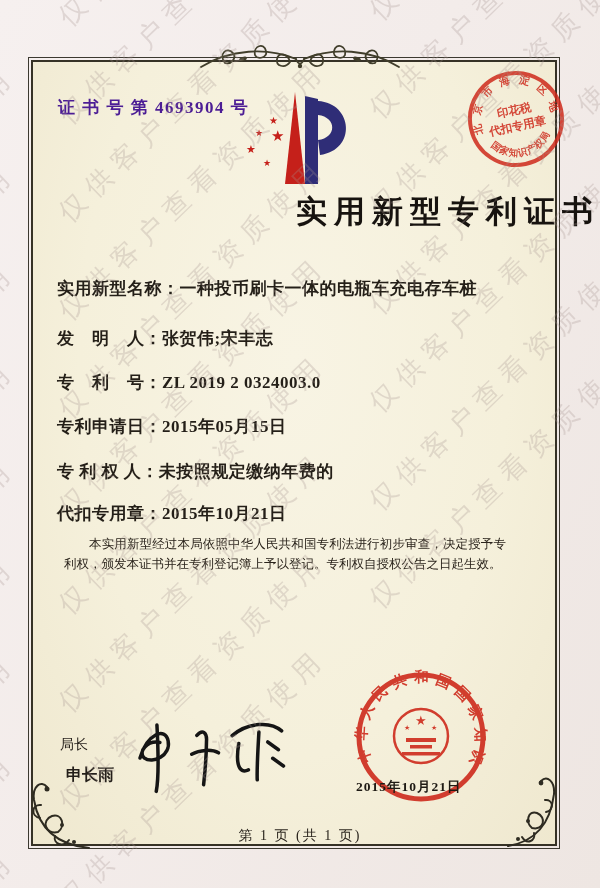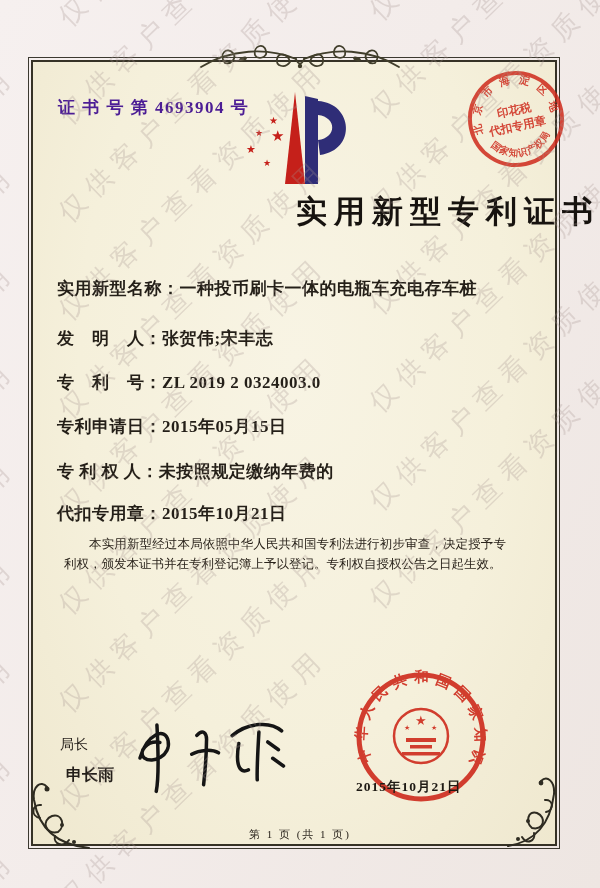--- a/index.html
+++ b/index.html
@@ -32,21 +32,21 @@
   
   .seal{left:346px;top:662px;width:150px;height:150px;}
   .seal-date{left:356px;top:778px;font-size:13.5px;font-weight:bold;letter-spacing:1px;color:#1e1a14;}
   
   .tax-stamp{left:461px;top:64px;width:110px;height:110px;transform:rotate(-12deg);}
   
   .ornament-top{left:195px;top:36px;width:210px;height:46px;}
   .flourish-left{left:14px;top:770px;width:78px;height:82px;}
   .flourish-right{left:504px;top:766px;width:64px;height:84px;}
   
-  .footer{left:0;right:0;top:827px;text-align:center;font-size:11px;letter-spacing:2px;color:#2a241d;}
+  .footer{left:0;right:0;top:827px;text-align:center;font-size:14px;letter-spacing:2px;color:#2a241d;}
   
   .watermark{position:absolute;inset:0;overflow:hidden;pointer-events:none;z-index:50;}
   .wm-line{position:absolute;left:-260px;width:2200px;white-space:nowrap;
     transform:rotate(-44deg);transform-origin:0 0;
     font-size:27px;letter-spacing:9px;color:rgba(164,148,142,0.28);
     font-family:"Liberation Sans","DejaVu Sans",sans-serif;}
   svg text{font-family:"Liberation Serif","DejaVu Serif",serif;}
 </style>
 </head>
 <body>

